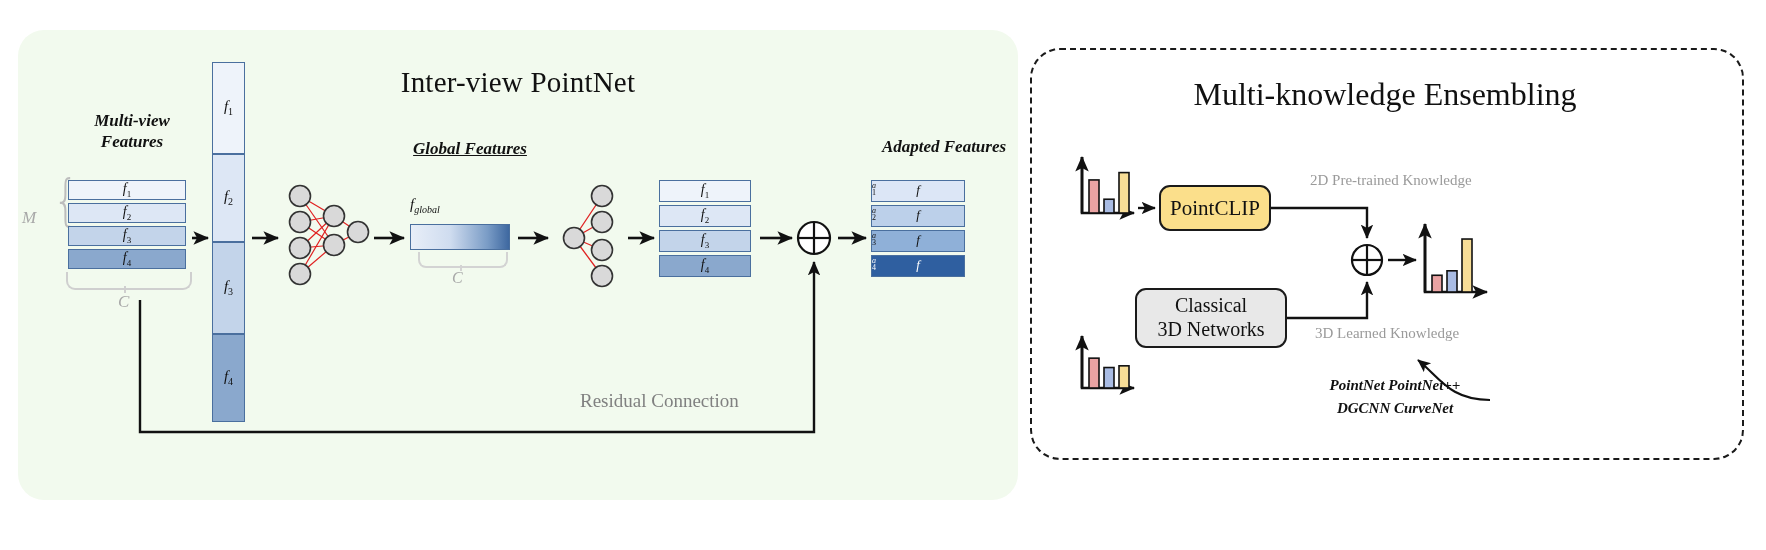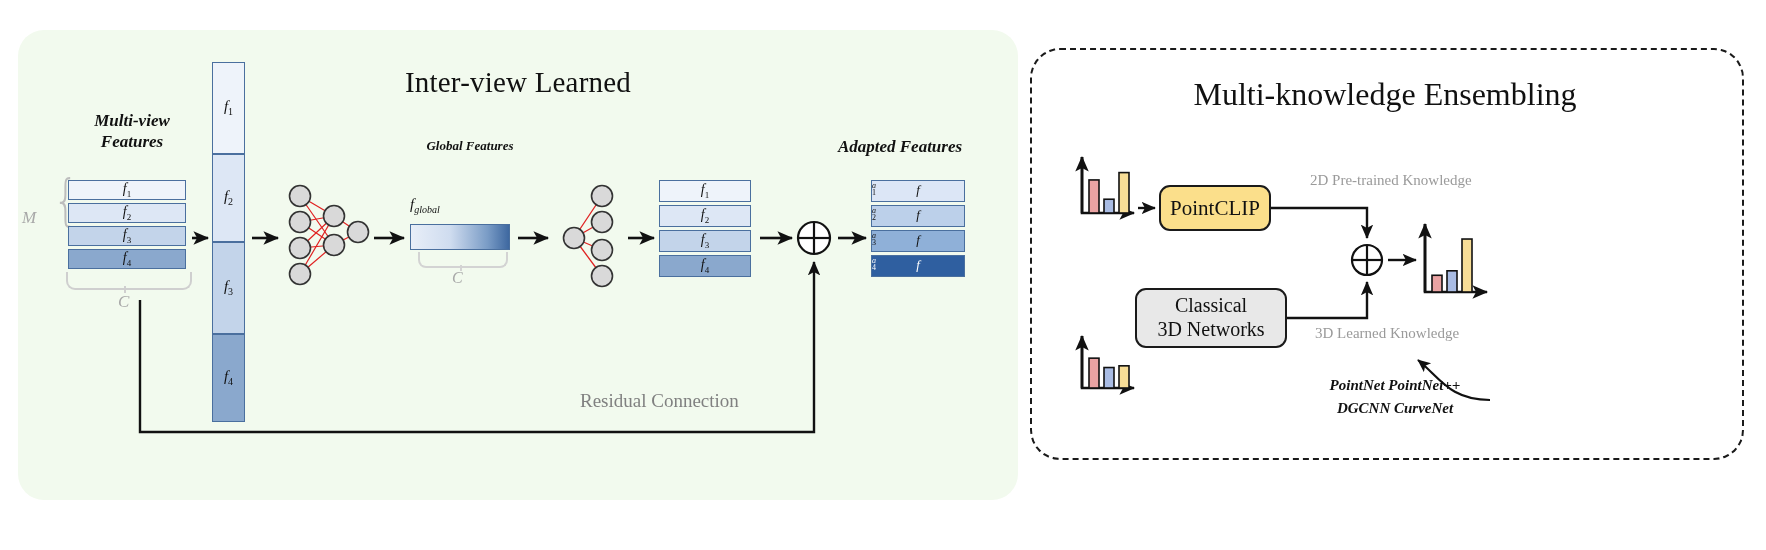--- a/index.html
+++ b/index.html
@@ -16,22 +16,22 @@
     font-size:29px; color:#111; letter-spacing:.2px;
   }
 
   .lbl-italic{
     position:absolute; font-style:italic; font-weight:bold;
     color:#111; text-align:center; line-height:1.25;
   }
 
   
   #mv-label{ left:42px; top:110px; width:180px; font-size:17px; }
-  #gf-label{ left:370px; top:138px; width:200px; font-size:13px; }
-  #af-label{ left:790px; top:136px; width:220px; font-size:17px; }
+  #gf-label{ left:370px; top:138px; width:200px; font-size:17px;text-decoration:underline; }
+  #af-label{ left:834px; top:136px; width:220px; font-size:17px; }
 
   
   #mv-stack{ position:absolute; left:68px; top:180px; width:118px; }
   .mvrow{
     height:20px; border:1.3px solid #4a6f9e; box-sizing:border-box;
     margin-bottom:3px; position:relative;
   }
   .mvrow span{
     position:absolute; left:0; right:0; top:50%; transform:translateY(-52%);
     text-align:center; font-style:italic; font-size:14px; color:#111;
@@ -150,21 +150,21 @@
     text-align:center; line-height:1.55;
   }
 
   svg.layer{ position:absolute; left:0; top:0; width:1766px; height:550px;
              pointer-events:none; }
 </style>
 </head>
 <body>
 
 <div id="left-panel">
-  <div id="panel-title">Inter-view Learned</div>
+  <div id="panel-title">Inter-view PointNet</div>
 </div>
 
 <div class="lbl-italic" id="mv-label">
   <div>Multi-view</div>
   <div>Features</div>
 </div>
 
 <div class="brace-v" id="brace-M">{</div>
 <div id="lab-M">M</div>
 

